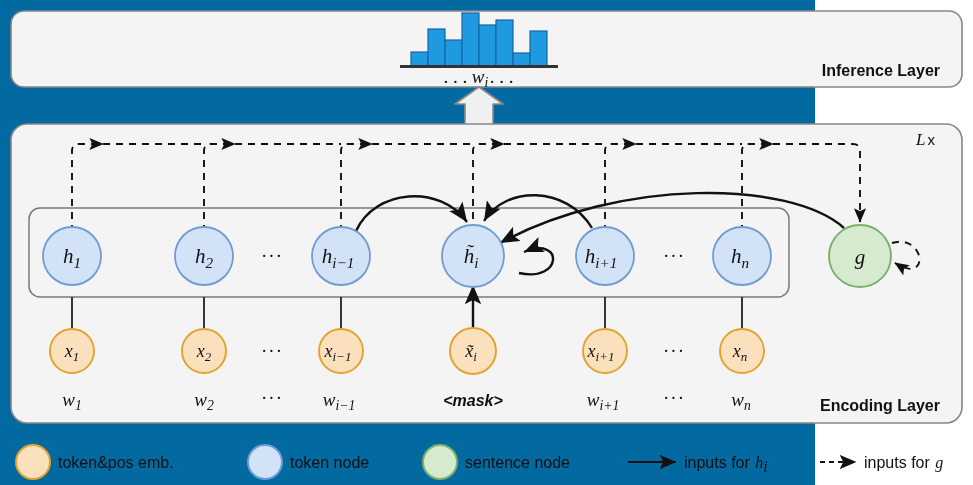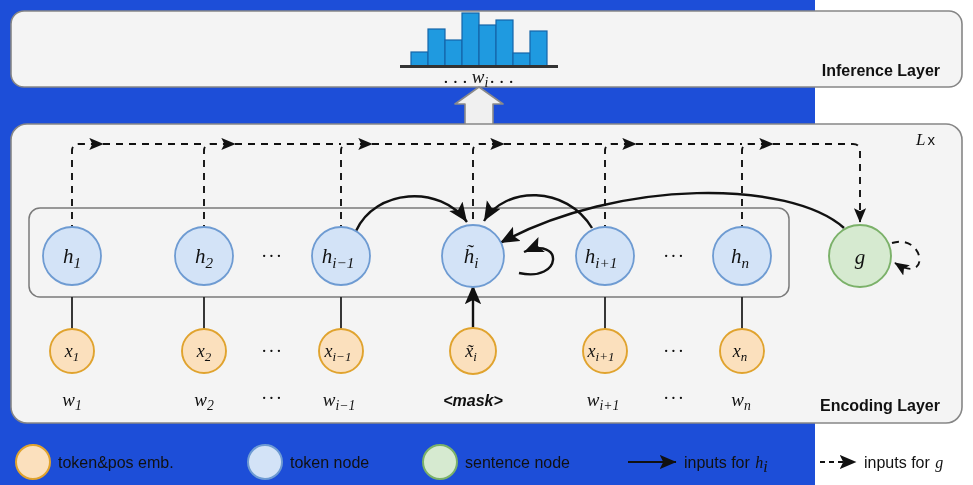--- a/index.html
+++ b/index.html
@@ -1,18 +1,18 @@
 <!DOCTYPE html>
 <html><head>
 <meta charset="utf-8">
 <style>
   html,body{margin:0;padding:0;background:#ffffff;}
   body{width:973px;height:485px;overflow:hidden;
        font-family:"Liberation Sans",sans-serif;}
-  #stage{position:relative;width:815px;height:485px;background:#1d4ed8;}
+  #stage{position:relative;width:815px;height:485px;background:#0369a1;}
   svg#scene{position:absolute;left:0;top:0;width:973px;height:485px;}
 
   .lyr-label{font-family:"Liberation Sans",sans-serif;font-size:16px;font-weight:bold;fill:#111111;}
   .node-lbl{font-family:"Liberation Serif",serif;font-style:italic;font-size:21px;fill:#111111;}
   .node-lbl-sm{font-family:"Liberation Serif",serif;font-style:italic;font-size:18px;fill:#111111;}
   .sub{font-size:0.72em;font-style:italic;}
   .wlab{font-family:"Liberation Serif",serif;font-style:italic;font-size:19px;fill:#111111;}
   .masklab{font-family:"Liberation Sans",sans-serif;font-style:italic;font-weight:bold;font-size:16px;fill:#111111;}
   .dots{font-family:"Liberation Serif",serif;font-size:19px;fill:#111111;letter-spacing:1px;}
   .lx{font-family:"Liberation Serif",serif;font-style:italic;font-size:17px;fill:#111111;}

